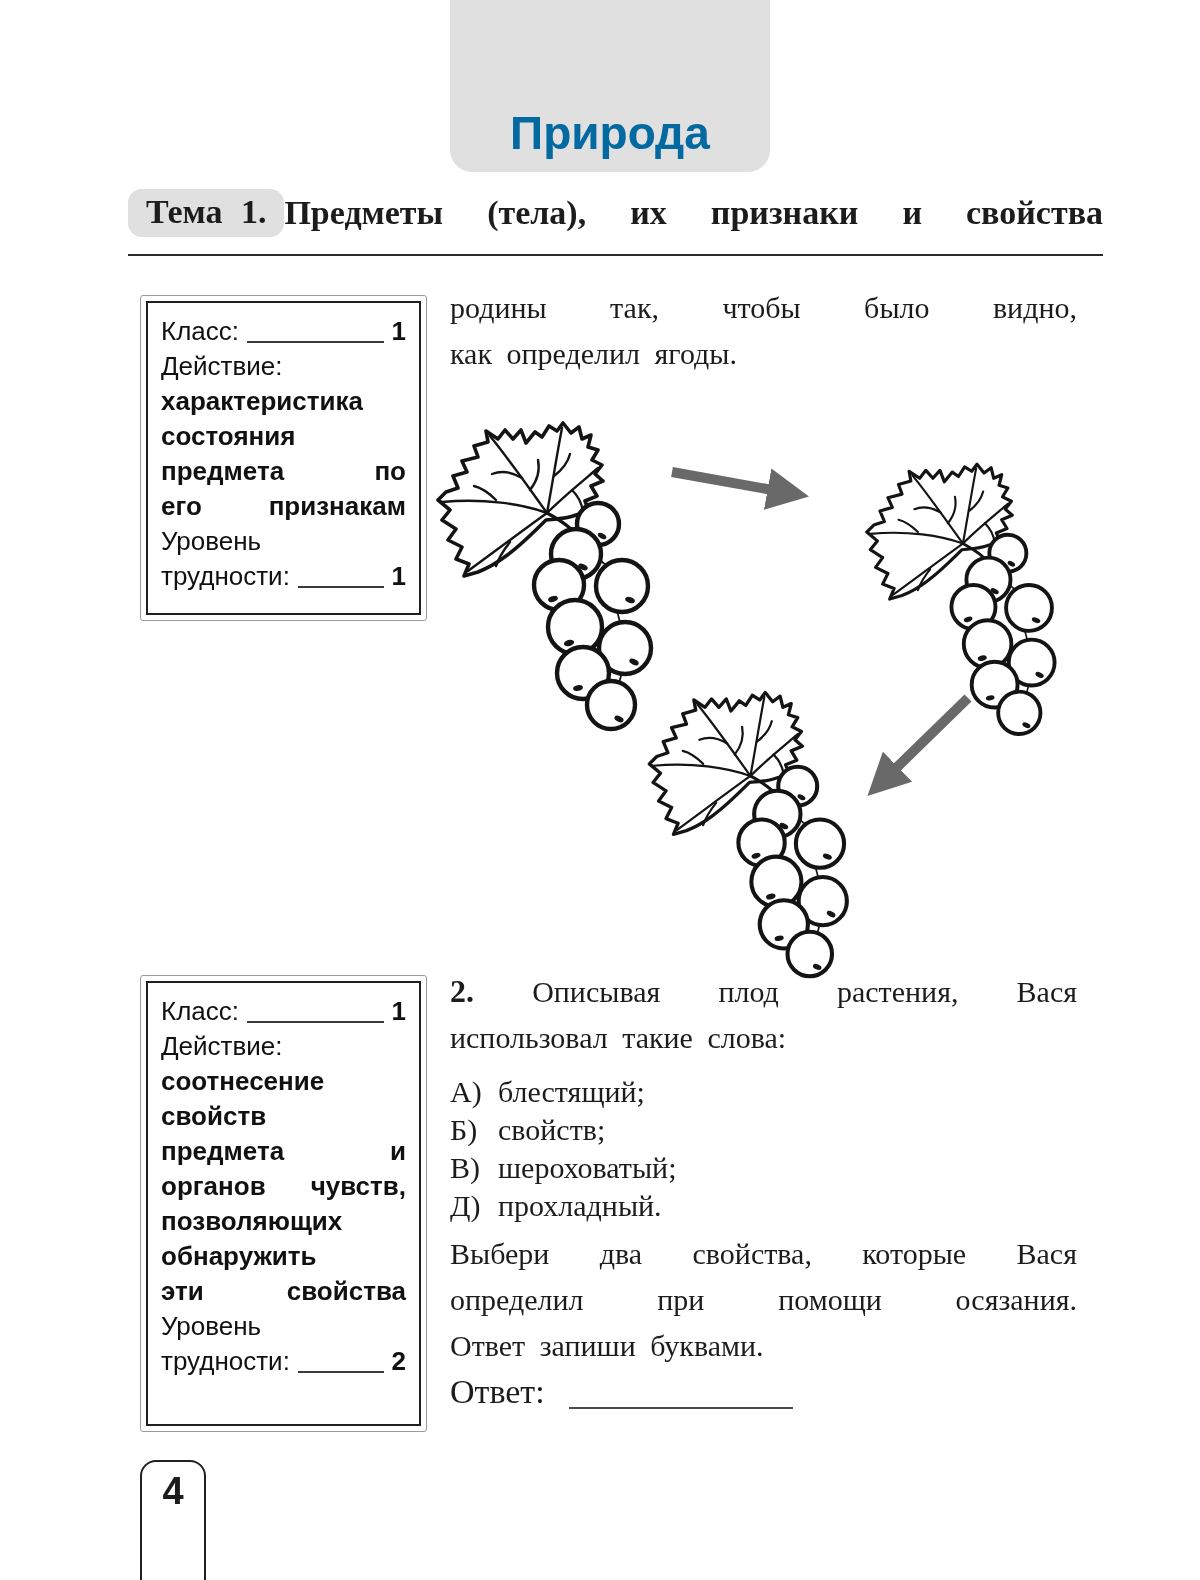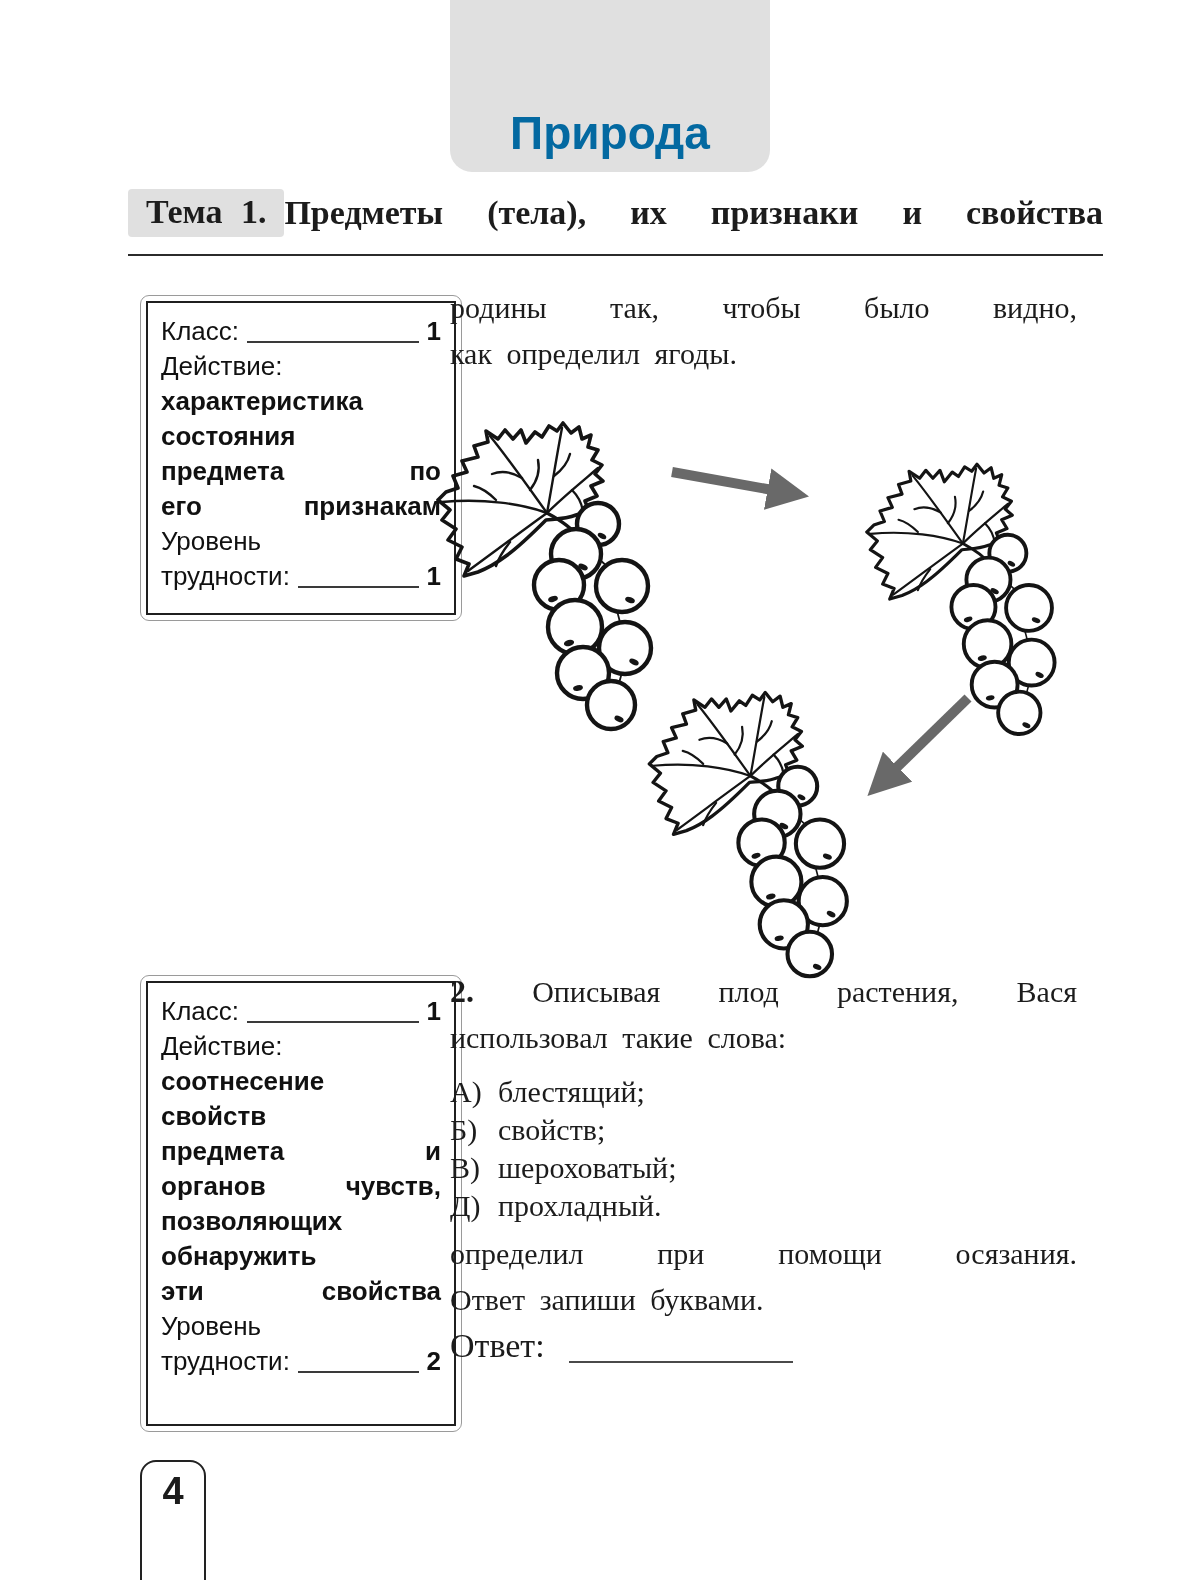--- a/index.html
+++ b/index.html
@@ -18,37 +18,37 @@
   .header-title{
     font-family:"Liberation Sans", sans-serif;font-weight:bold;
     font-size:46px;color:#0369a1;letter-spacing:0px;
   }
   
   .topic-row{
     position:absolute;left:128px;top:189px;width:975px;
     display:flex;align-items:flex-start;
   }
   .topic-chip{
-    background:#e0e0e0;border-radius:4px;
+    background:#e0e0e0;border-radius:14px;
     padding:4px 18px 6px 18px;
     font-weight:bold;font-size:34px;word-spacing:10px;white-space:nowrap;
   }
   .topic-title{
     flex:1;padding-top:5px;
     font-weight:bold;font-size:34px;
     text-align:justify;text-align-last:justify;
   }
   .rule{
     position:absolute;left:128px;top:254px;width:975px;height:0;
     border-top:2.5px solid #2b2b2b;
   }
   
   .info-outer{
-    position:absolute;left:140px;width:322px;box-sizing:border-box;
-    border:1.5px solid #9a9a9a;border-radius:9px;padding:5px;
+    position:absolute;left:140px;width:287px;box-sizing:border-box;
+    border:1.5px solid #9a9a9a;border-radius:3px;padding:5px;
     background:#fff;
   }
   .info-outer.b1{top:295px;height:326px;}
   .info-outer.b2{top:975px;height:457px;}
   .info-inner{
     border:2.2px solid #1f1f1f;height:100%;box-sizing:border-box;
     padding:11px 13px 0 13px;
     font-family:"Liberation Sans", sans-serif;font-size:26px;line-height:35px;
     color:#111;
   }
@@ -249,20 +249,21 @@
   <div class="body-line">использовал такие слова:</div>
 
   <div class="options">
     <div class="opt-row"><span class="opt-letter">А)</span><span>блестящий;</span></div>
     <div class="opt-row"><span class="opt-letter">Б)</span><span>свойств;</span></div>
     <div class="opt-row"><span class="opt-letter">В)</span><span>шероховатый;</span></div>
     <div class="opt-row"><span class="opt-letter">Д)</span><span>прохладный.</span></div>
   </div>
 
   <div class="qpara">
+    <div class="body-line jl">Выбери два свойства, которые Вася</div>
     <div class="body-line jl">определил при помощи осязания.</div>
     <div class="body-line">Ответ запиши буквами.</div>
   </div>
 
   <div class="answer-row">
     <span>Ответ:</span>
     <span class="answer-blank"></span>
   </div>
 </div>
 

